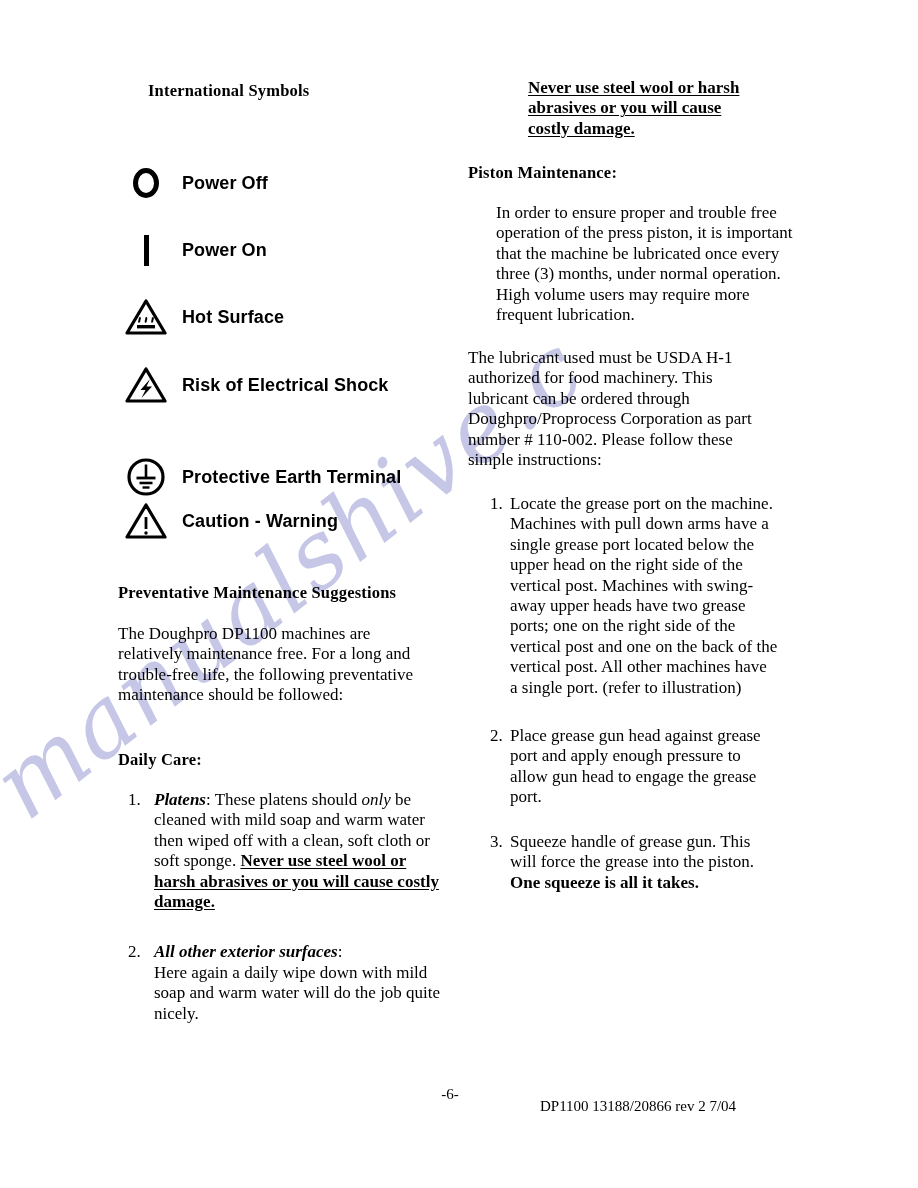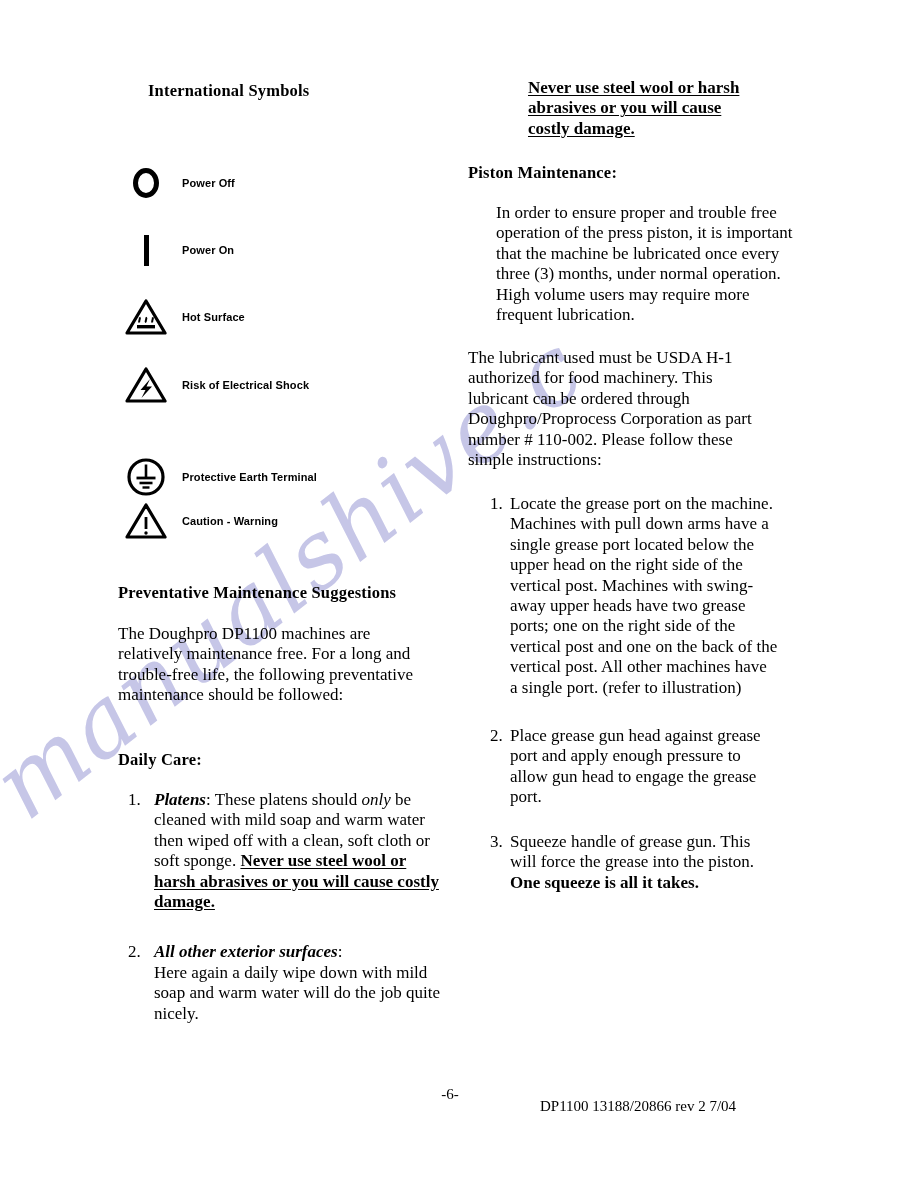--- a/index.html
+++ b/index.html
@@ -58,21 +58,21 @@
     letter-spacing: 0.2px;
   }
   .body-text {
     font-family: Liberation Serif, serif;
     font-size: 17px;
     line-height: 20.4px;
   }
   .sans-bold {
     font-family: "Liberation Sans", "DejaVu Sans", sans-serif;
     font-weight: bold;
-    font-size: 11px;
+    font-size: 18px;
     letter-spacing: 0.1px;
   }
   .warn {
     font-weight: bold;
     text-decoration: underline;
     text-underline-offset: 2px;
   }
   .ital { font-style: italic; }
   .bital { font-style: italic; font-weight: bold; }
   .bold { font-weight: bold; }

